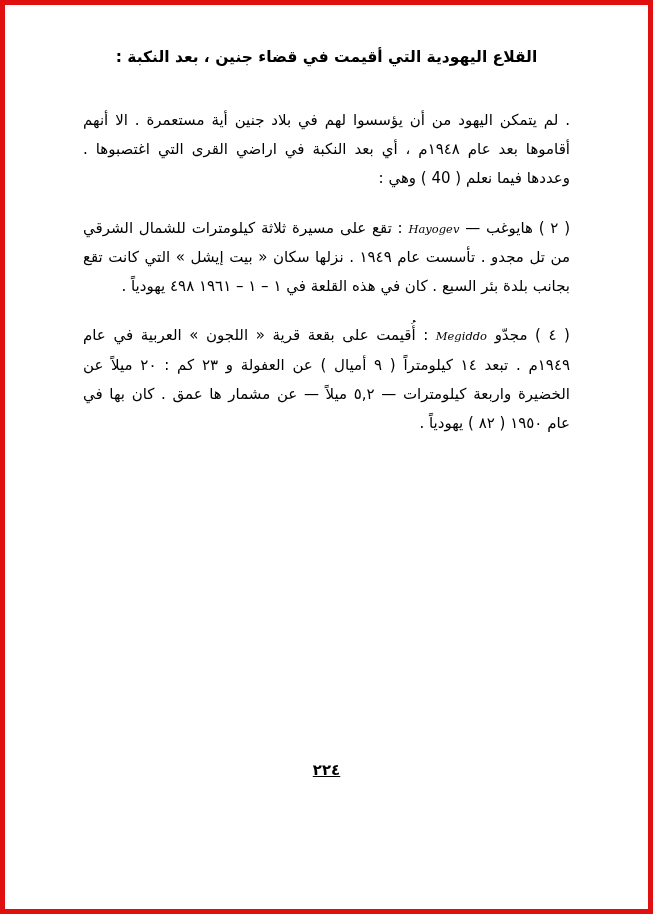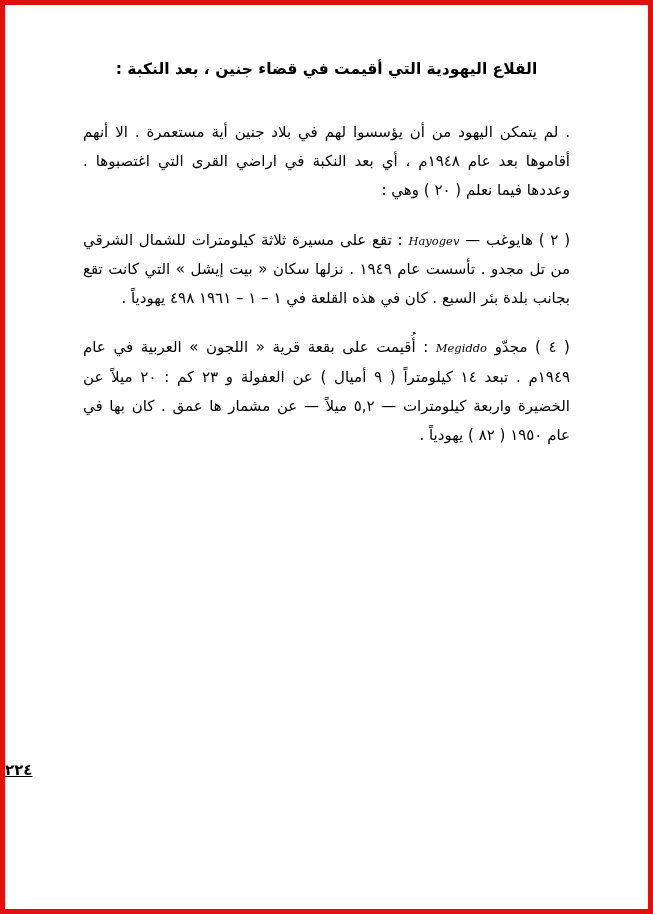--- a/index.html
+++ b/index.html
@@ -19,21 +19,21 @@
     box-sizing: border-box;
     background: #ffffff;
     border: 5px solid #e01010;
     overflow: hidden;
   }
   .content {
     position: absolute;
     left: 0;
     right: 0;
     top: 0;
-    padding: 52px 78px 0 78px;
+    padding: 40px 78px 0 78px;
     direction: rtl;
     text-align: justify;
     color: #000000;
   }
   .title {
     text-align: center;
     font-weight: bold;
     font-size: 15.5px;
     line-height: 1.6;
     margin: 0 0 36px 0;
@@ -54,37 +54,37 @@
     font-style: italic;
     font-size: 11.5px;
     direction: ltr;
     unicode-bidi: embed;
   }
   .folio {
     position: absolute;
     left: 0;
     right: 0;
     top: 756px;
-    text-align: left;
+    text-align: center;
     font-size: 15px;
     font-weight: bold;
     letter-spacing: 1px;
     color: #000000;
     text-decoration: underline;
   }
 </style>
 </head>
 <body>
 
 <div class="page">
   <div class="content">
 
     <h1 class="title">القلاع اليهودية التي أقيمت في قضاء جنين ، بعد النكبة :</h1>
 
-    <p class="para">. لم يتمكن اليهود من أن يؤسسوا لهم في بلاد جنين أية مستعمرة . الا أنهم أقاموها بعد عام ١٩٤٨م ، أي بعد النكبة في اراضي القرى التي اغتصبوها . وعددها فيما نعلم ( ٢٠ ) وهي :</p>
+    <p class="para">. لم يتمكن اليهود من أن يؤسسوا لهم في بلاد جنين أية مستعمرة . الا أنهم أقاموها بعد عام ١٩٤٨م ، أي بعد النكبة في اراضي القرى التي اغتصبوها . وعددها فيما نعلم ( 40 ) وهي :</p>
 
 
     <p class="para">
       <span>( ٢ ) هايوغب —</span>
       <span class="latin">Hayogev</span>
       <span>: تقع على مسيرة ثلاثة كيلومترات للشمال الشرقي من تل مجدو . تأسست عام ١٩٤٩ . نزلها سكان « بيت إيشل » التي كانت تقع بجانب بلدة بئر السبع . كان في هذه القلعة في ١ – ١ – ١٩٦١ ٤٩٨ يهودياً .</span>
     </p>
 
 
     <p class="para">

